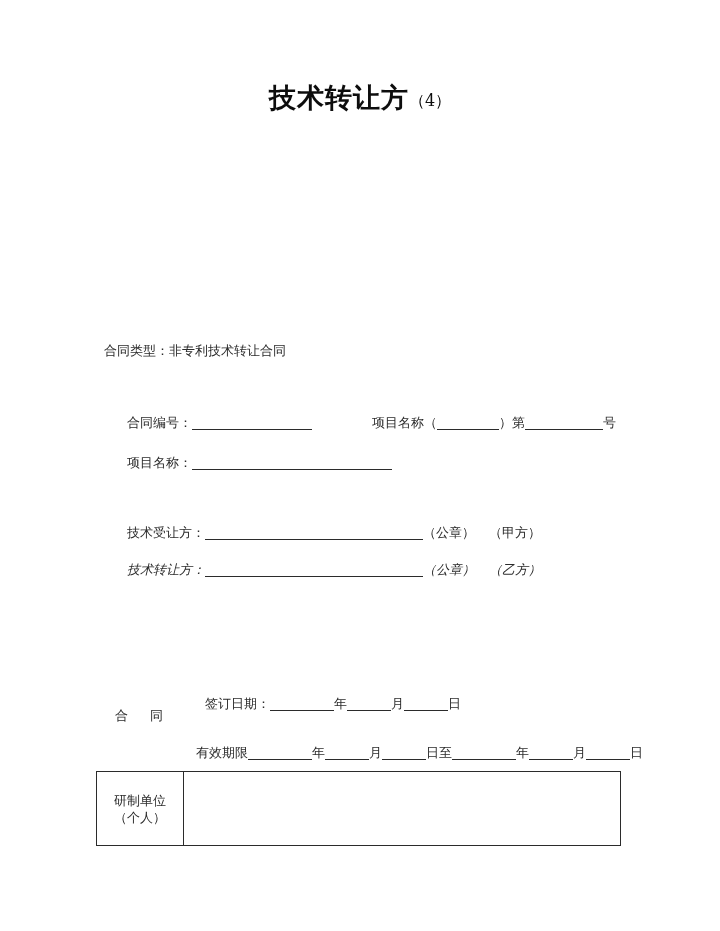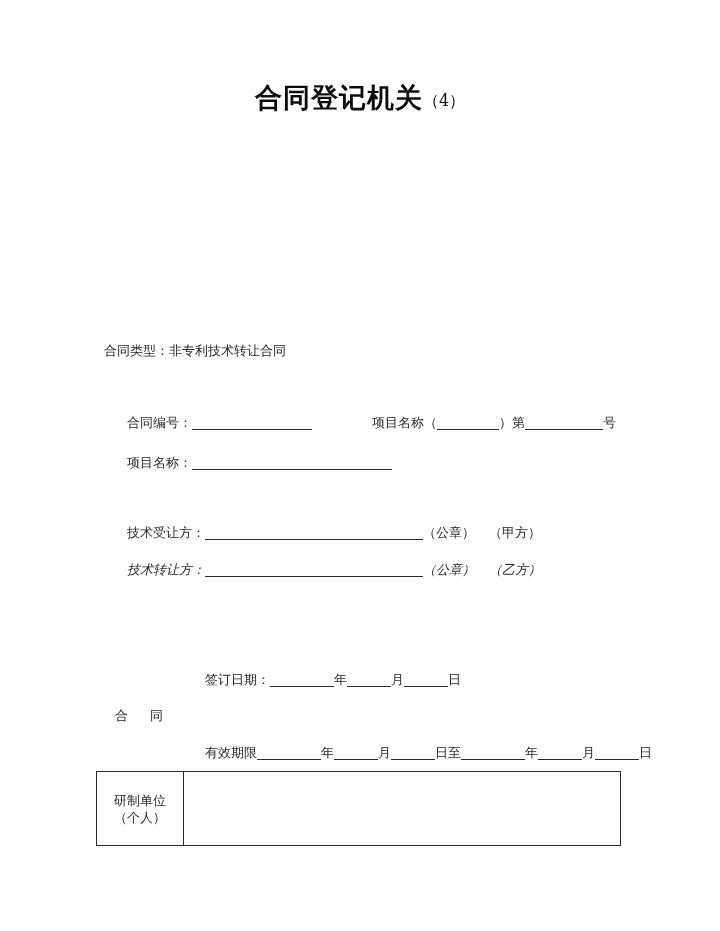--- a/index.html
+++ b/index.html
@@ -55,23 +55,23 @@
     margin-top: 43px;
   }
 
   .contract-type  { left: 104px; top: 299px; }
   .contract-no    { left: 127px; top: 371px; }
   .project-name   { left: 127px; top: 411px; }
   .party-a        { left: 127px; top: 481px; }
   .party-b        { left: 127px; top: 518px; font-style: italic; }
   .party-mid      { left: 127px; top: 554px; }
   .register-org   { left: 127px; top: 591px; }
-  .sign-date      { left: 205px; top: 628px; }
+  .sign-date      { left: 205px; top: 652px; }
   .contract-word  { left: 115px; top: 664px; }
-  .valid-period   { left: 205px; top: 701px; text-align: right; }
+  .valid-period   { left: 196px; top: 701px; text-align: right; }
 
   .gap-sm { display: inline-block; width: 14px; }
   .gap-lg { display: inline-block; width: 60px; }
 
   
   .ul {
     display: inline-block;
     border-bottom: 1px solid #2b2b2b;
     height: 14px;
     vertical-align: -3px;
@@ -112,21 +112,21 @@
     width: 436px;
   }
   .label .l1, .label .l2 { display: block; }
 </style>
 </head>
 <body>
 
 <div class="page">
 
   <div class="doc-title">
-    <span class="main">合同登记机关</span><span class="suffix">（4）</span>
+    <span class="main">技术转让方</span><span class="suffix">（4）</span>
   </div>
 
   <div class="line contract-type">
     <span>合同类型：</span><span>非专利技术转让合同</span>
   </div>
 
   <div class="line contract-no">
     <span>合同编号：</span><span class="ul ul-w120"></span><span class="gap-lg"></span><span>项目名称（</span><span class="ul ul-w62"></span><span>）第</span><span class="ul ul-w78"></span><span>号</span>
   </div>
 

